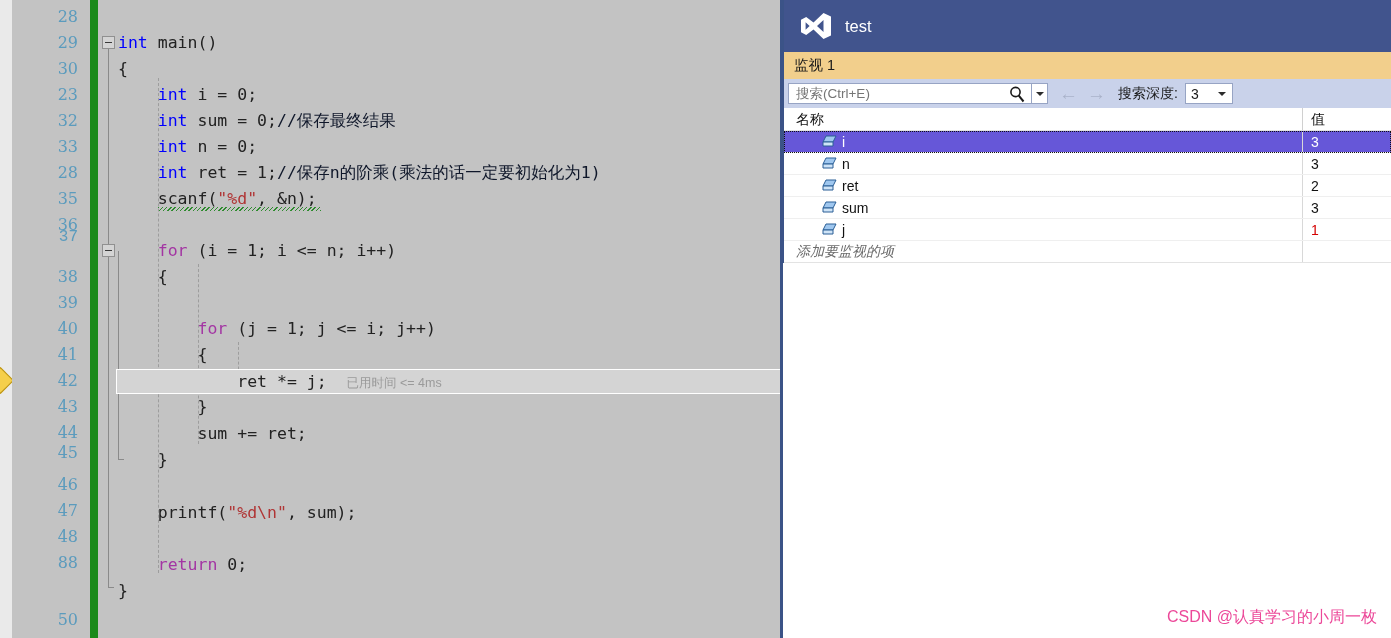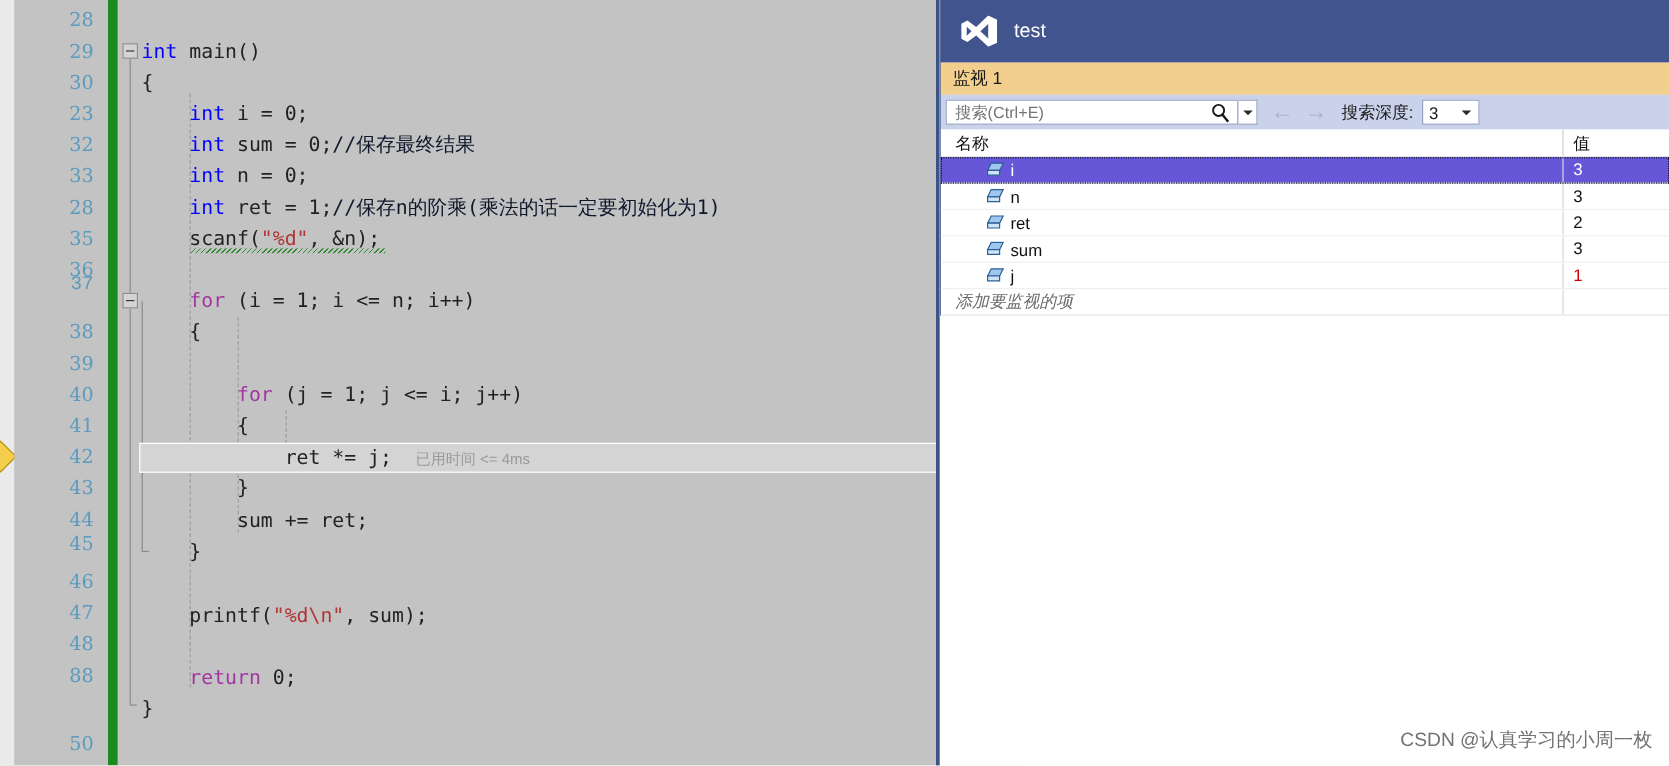--- a/index.html
+++ b/index.html
@@ -189,21 +189,21 @@
   .r-val.modified { color: #d40000; }
   .cube-icon { width: 15px; height: 13px; flex: 0 0 auto; }
   .w-addrow { display: flex; height: 21px; align-items: center;
               border-bottom: 1px solid #e3e3e3; }
   .w-addrow .r-namecell { padding-left: 12px; }
   .add-text { font-size: 14px; color: #6b6b6b; font-style: italic; }
 
   
   .watermark {
     position: absolute; right: 14px; bottom: 10px;
-    font-size: 16px; color: #737373;
+    font-size: 16px; color: #ec4899;
     font-family: "Liberation Sans", sans-serif;
     white-space: nowrap;
   }
 </style>
 </head>
 <body>
 
 <div id="root">
 
   <div id="editor">

